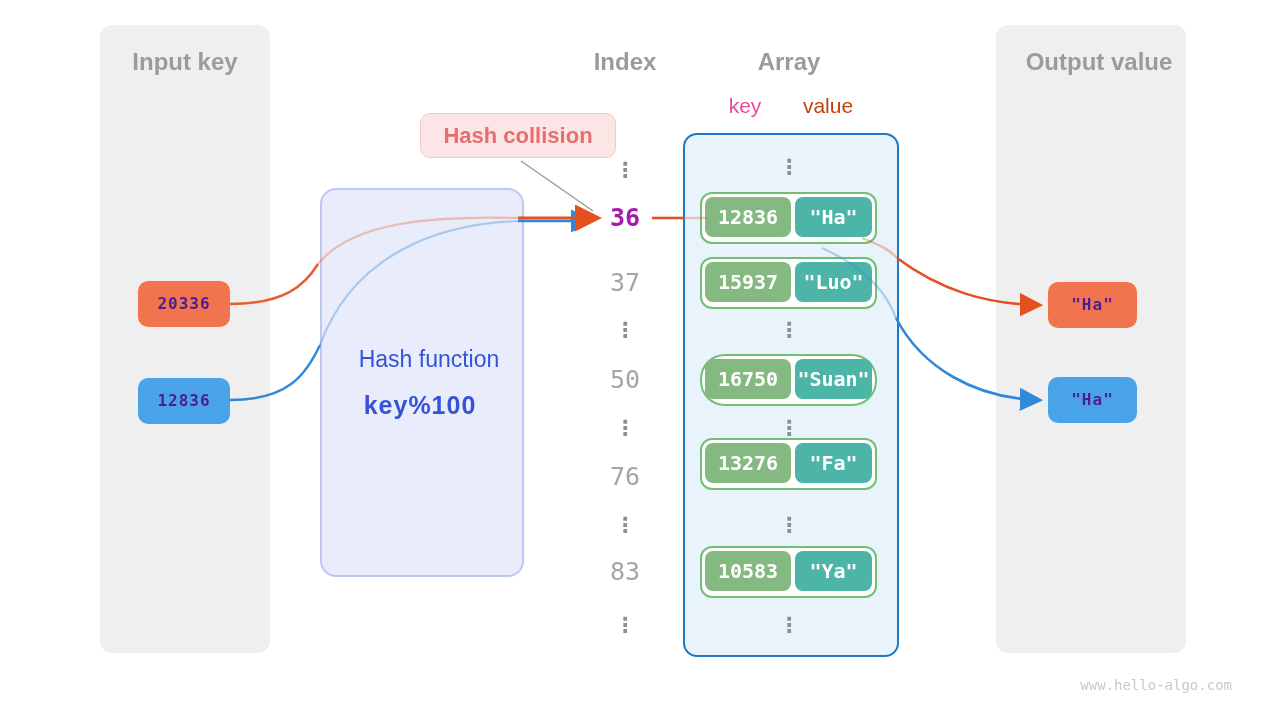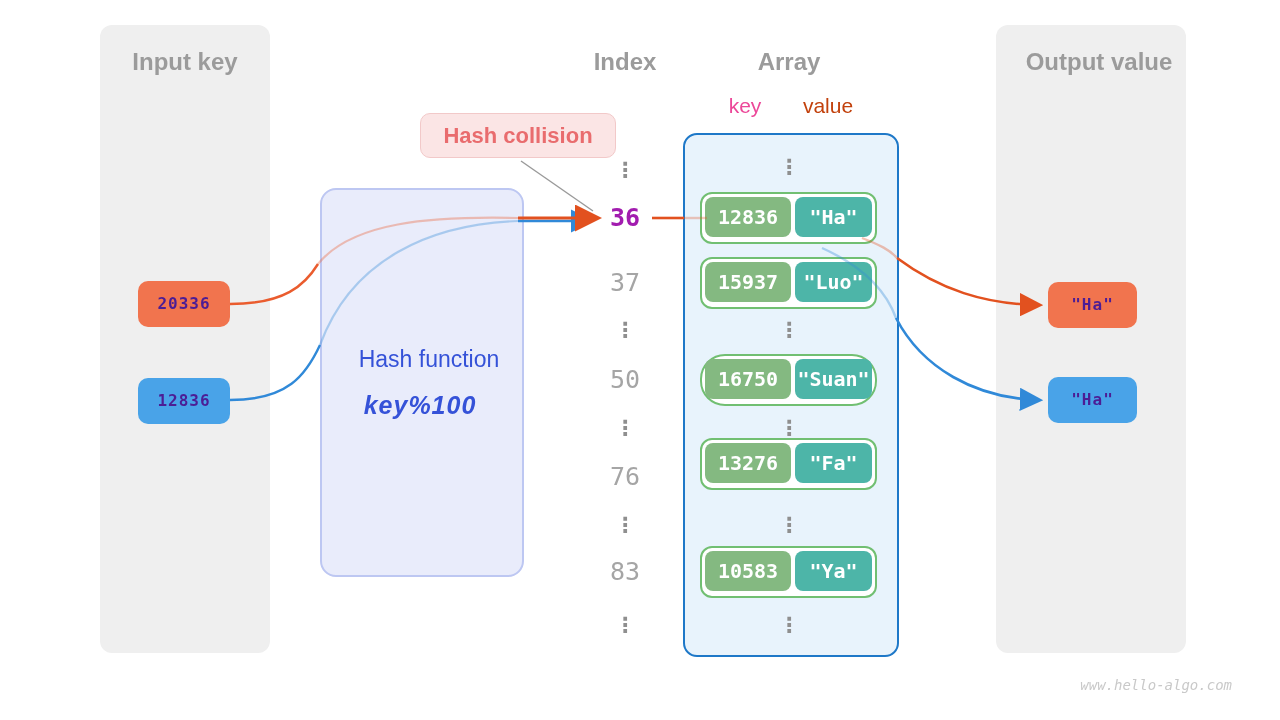--- a/index.html
+++ b/index.html
@@ -58,21 +58,21 @@
 <body>
 
 <div class="abs panel" style="left:100px;top:25px;width:170px;height:628px;"></div>
 <div class="abs panel-title" style="left:100px;top:46px;width:170px;">Input key</div>
 
 <div class="abs panel" style="left:996px;top:25px;width:190px;height:628px;"></div>
 <div class="abs panel-title" style="left:996px;top:46px;width:190px;margin-left:8px;">Output value</div>
 
 <div class="abs hashbox" style="left:320px;top:188px;width:200px;height:385px;"></div>
 <div class="abs hash-name" style="left:320px;top:344px;width:200px;margin-left:9px;">Hash function</div>
-<div class="abs hash-formula" style="left:320px;top:390px;width:200px;font-style:italic;">key%100</div>
+<div class="abs hash-formula" style="left:320px;top:390px;width:200px;">key%100</div>
 
 <svg class="arrows" width="1280" height="720">
   <defs>
     <marker id="ah-orange" markerWidth="9" markerHeight="9" refX="7" refY="4.5" orient="auto">
       <path d="M0,0 L9,4.5 L0,9 Z" fill="#e2511f"></path>
     </marker>
     <marker id="ah-blue" markerWidth="9" markerHeight="9" refX="7" refY="4.5" orient="auto">
       <path d="M0,0 L9,4.5 L0,9 Z" fill="#3089d8"></path>
     </marker>
   </defs>
@@ -152,13 +152,13 @@
 
 <div class="abs dots" style="left:744px;top:511px;">⋮</div>
 
 <div class="abs pair" style="top:546px;">
   <div class="cell k">10583</div>
   <div class="cell v">"Ya"</div>
 </div>
 
 <div class="abs dots" style="left:744px;top:611px;">⋮</div>
 
-<div class="abs watermark" style="left:1032px;top:677px;font-style:italic;">www.hello-algo.com</div>
+<div class="abs watermark" style="left:1032px;top:677px;">www.hello-algo.com</div>
 
 </body></html>

